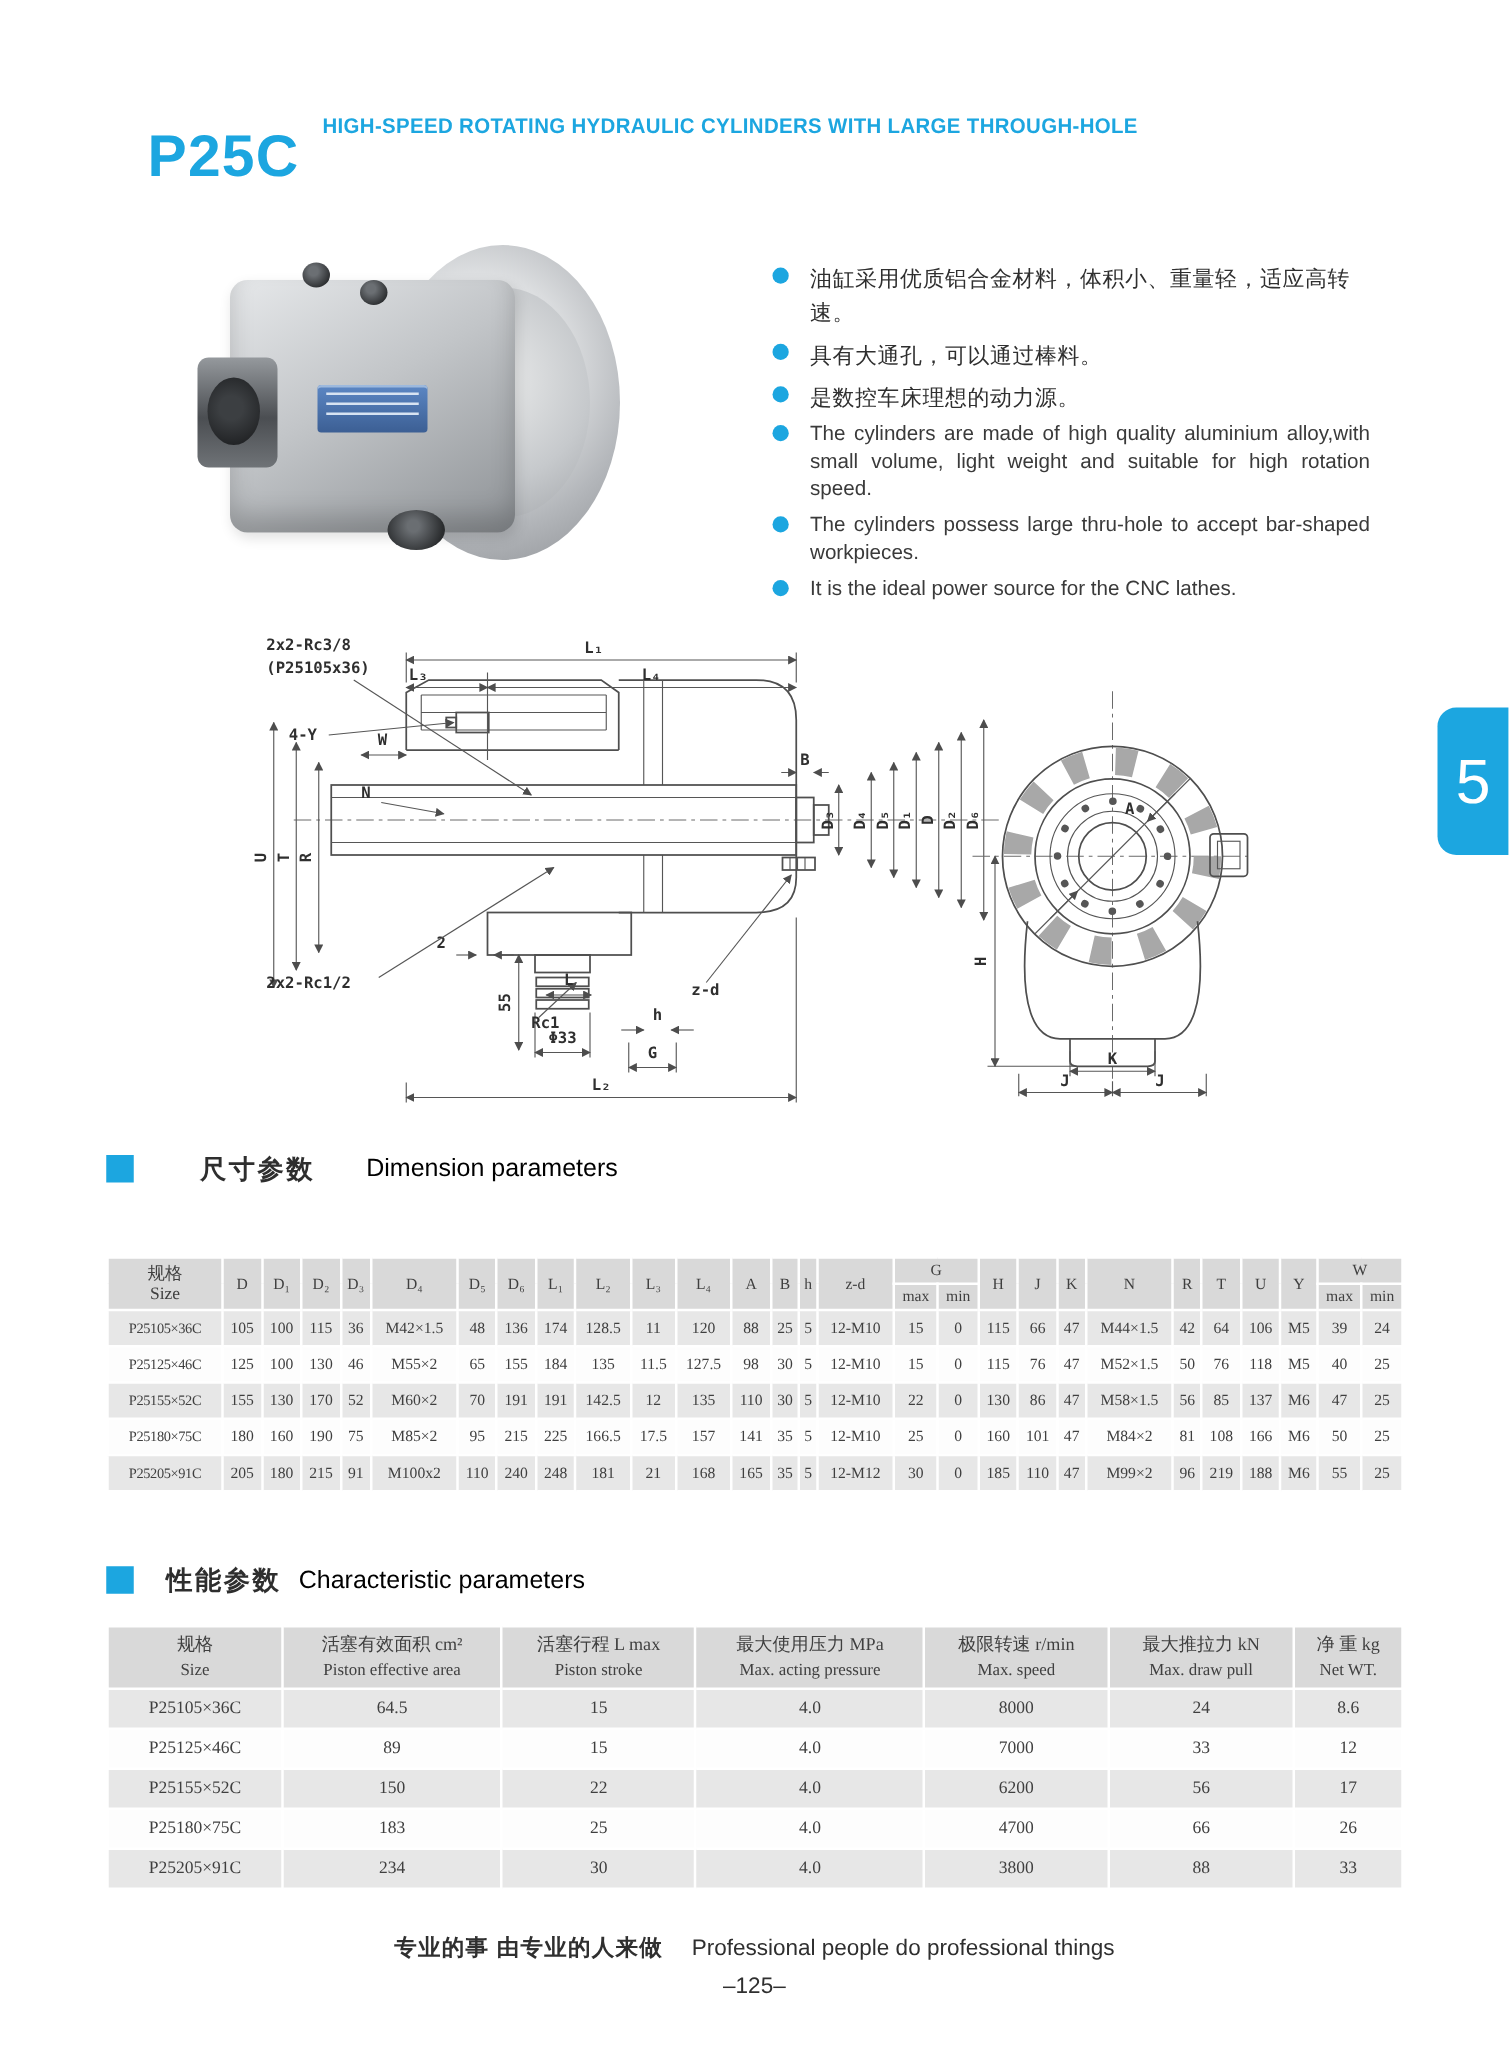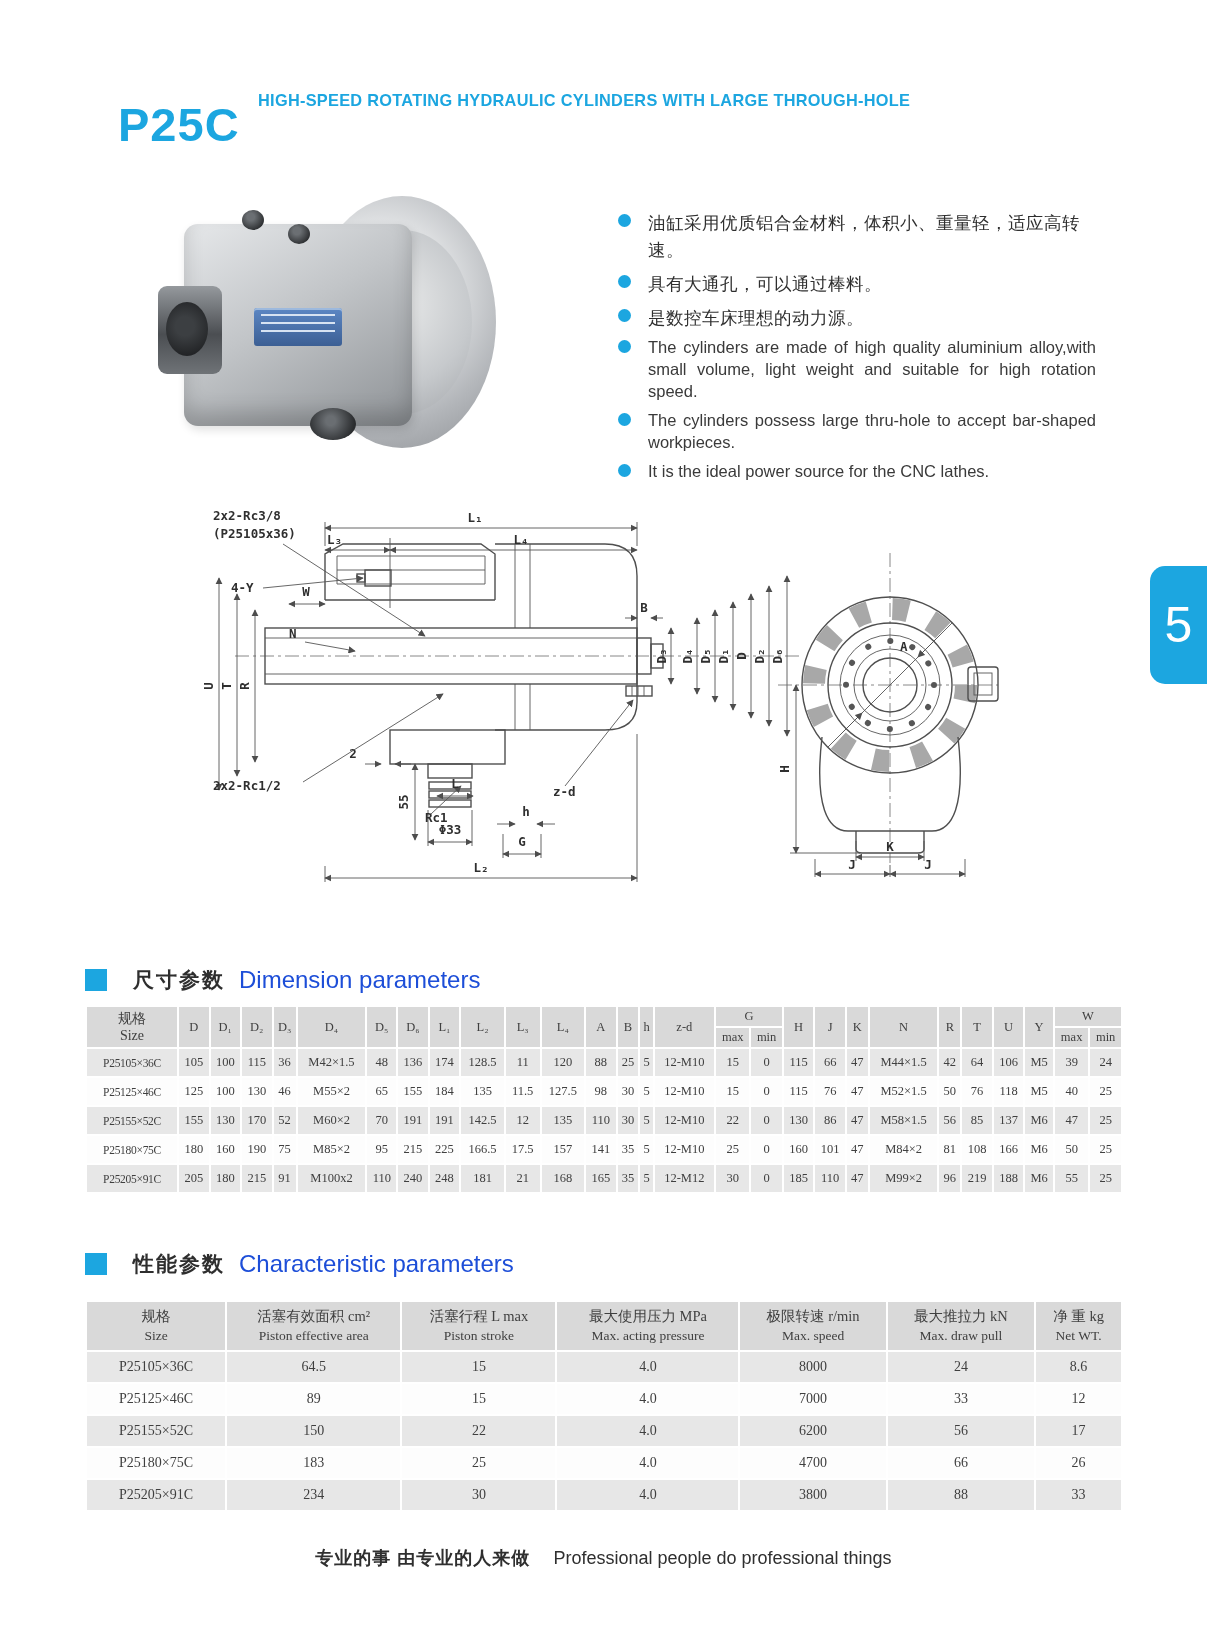--- a/index.html
+++ b/index.html
@@ -49,21 +49,21 @@
   .drawL{position:absolute;left:185px;top:488px;}
   .drawR{position:absolute;left:770px;top:545px;}
   .shape{stroke:#4f4f4f;stroke-width:1.4;fill:none;}
   .thin{stroke:#565656;stroke-width:.9;fill:none;}
   .cl{stroke:#6a6a6a;stroke-width:.8;fill:none;stroke-dasharray:14 4 3 4;}
   .dtx{font-family:"DejaVu Sans Mono","DejaVu Sans",monospace;font-size:12.5px;font-weight:bold;fill:#2f2f2f;}
   
   .sect{position:absolute;left:85px;display:flex;align-items:center;}
   .sq{width:22px;height:22px;background:var(--ac);margin-right:26px;}
   .sect .zh{font-size:21px;font-weight:bold;color:#2e2e2e;letter-spacing:2px;margin-right:14px;}
-  .sect .en{font-size:24px;color:#1d4ed8;}
+  .sect .en{font-size:20px;color:#000000;}
   
   table{border-collapse:collapse;table-layout:auto;}
   .gtab{position:absolute;left:85px;width:1038px;font-family:Liberation Serif, serif;}
   .gtab th,.gtab td{border:2px solid #fff;text-align:center;color:#3f3f3f;font-weight:normal;}
   .gtab thead th{background:#d9d9d9;}
   .gtab tbody tr:nth-child(odd){background:#e7e7e7;}
   .gtab tbody tr:nth-child(even){background:#fdfdfd;}
   .dim{top:1005px;font-size:12.5px;}
   .dim th{padding:2px 1px;font-size:12.5px;}
   .dim td{padding:6px 1px;}
@@ -278,21 +278,21 @@
 
     <line class="thin" x1="45" y1="314" x2="45" y2="332"></line>
     <line class="thin" x1="195" y1="314" x2="195" y2="332"></line>
     <line class="thin" x1="120" y1="320" x2="120" y2="332"></line>
     <line class="thin" x1="45" y1="329" x2="120" y2="329" marker-start="url(#ar2)" marker-end="url(#ar2)"></line>
     <line class="thin" x1="120" y1="329" x2="195" y2="329" marker-start="url(#ar2)" marker-end="url(#ar2)"></line>
     <text class="dtx" x="82" y="324" text-anchor="middle">J</text>
     <text class="dtx" x="158" y="324" text-anchor="middle">J</text>
   </svg>
 
-  <div class="sect" style="top:966px;">
+  <div class="sect" style="top:921px;gap:27px;">
     <span class="sq"></span>
     <span class="zh">尺寸参数</span>
     <span class="en">Dimension parameters</span>
   </div>
 
   <table class="gtab dim">
     <thead>
       <tr>
         <th rowspan="2" class="c-size">
           <div class="szh">规格</div>
@@ -570,14 +570,15 @@
           <td>88</td>
           <td>33</td>
         </tr>
       </tbody>
   </table>
 
   <div class="foot">
     <span class="fz">专业的事  由专业的人来做</span>
     <span class="fe">Professional people do professional things</span>
   </div>
+  <div class="pageno">–125–</div>
 
 </div>
 
 </body></html>

